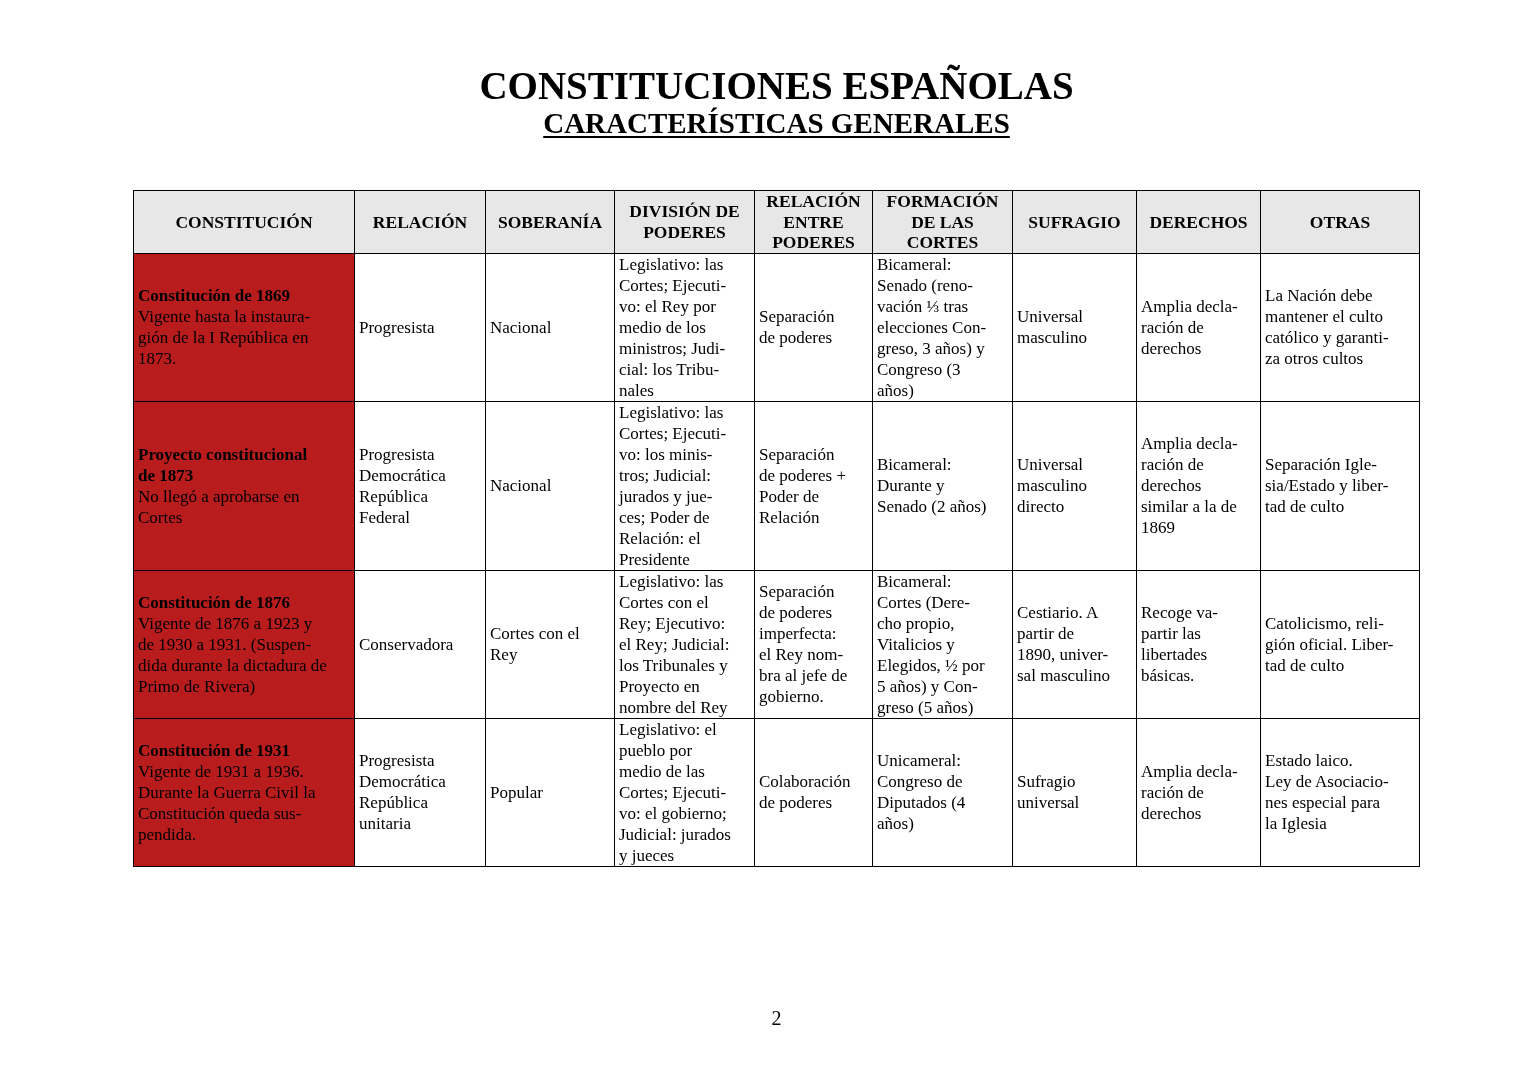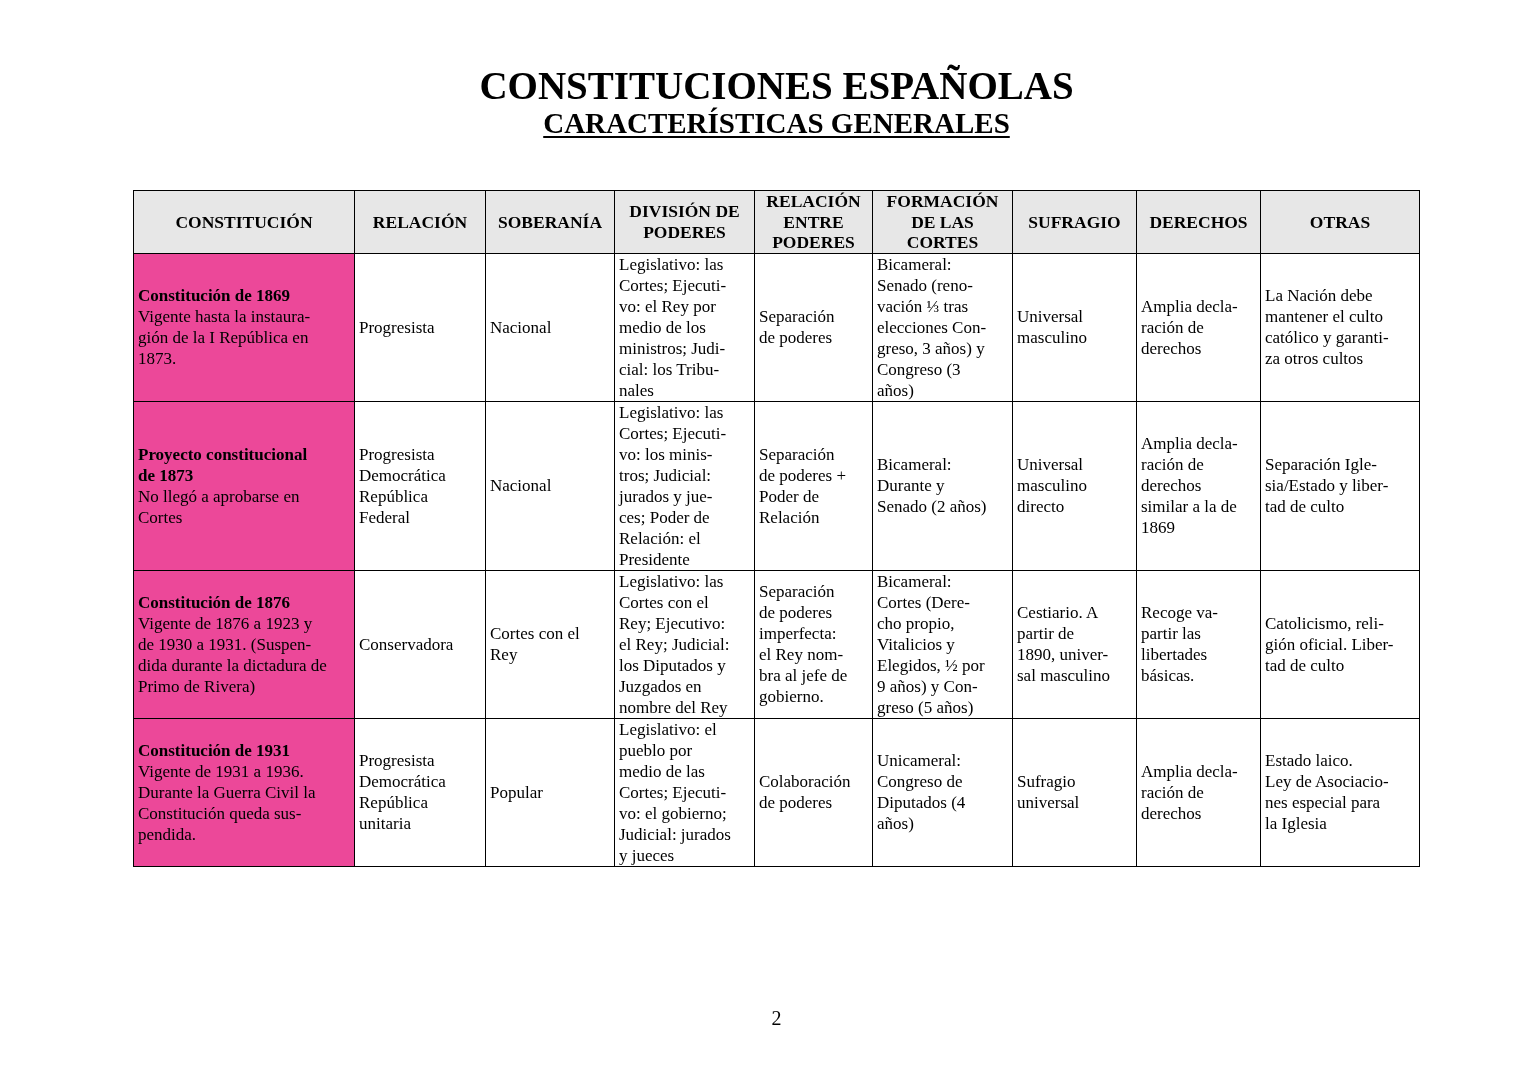--- a/index.html
+++ b/index.html
@@ -8,21 +8,21 @@
   .title { position:absolute; left:0; width:1553px; top:64px; text-align:center;
            font-weight:bold; font-size:39px; line-height:44px; }
   .subtitle { position:absolute; left:0; width:1553px; top:106px; text-align:center;
               font-weight:bold; font-size:29px; line-height:34px; text-decoration:underline;
               text-decoration-thickness:2px; text-underline-offset:3px; }
   table.grid { position:absolute; left:133px; top:190px; border-collapse:collapse;
                font-size:17px; line-height:21px; }
   table.grid td, table.grid th { border:1.5px solid #000; padding:0 4px; vertical-align:middle; }
   table.grid th { background:#e7e7e7; font-weight:bold; font-size:17.5px; line-height:20.5px;
                   text-align:center; height:61px; }
-  td.first { background:#ec4899; text-align:left; padding-left:9px; }
+  td.first { background:#b91c1c; text-align:left; padding-left:9px; }
   td.c { text-align:left; }
   .line { display:block; white-space:nowrap; }
   .b { font-weight:bold; }
   .i { }
   .pagenum { position:absolute; top:1006px; left:0; width:1553px; text-align:center;
              font-size:20px; line-height:24px; }
 </style>
 </head>
 <body>
 
@@ -200,39 +200,39 @@
         </td>
       <td class="c">
           <span class="line">Cortes con el</span>
           <span class="line">Rey</span>
         </td>
       <td class="c">
         <span class="line">Legislativo: las</span>
           <span class="line">Cortes con el</span>
           <span class="line">Rey; Ejecutivo:</span>
           <span class="line">el Rey; Judicial:</span>
-          <span class="line">los Diputados y</span>
-          <span class="line">Juzgados en</span>
+          <span class="line">los Tribunales y</span>
+          <span class="line">Proyecto en</span>
           <span class="line">nombre del Rey</span>
       </td>
       <td class="c">
           <span class="line">Separación</span>
           <span class="line">de poderes</span>
           <span class="line">imperfecta:</span>
           <span class="line">el Rey nom-</span>
           <span class="line">bra al jefe de</span>
           <span class="line">gobierno.</span>
         </td>
       <td class="c">
         <span class="line">Bicameral:</span>
           <span class="line">Cortes (Dere-</span>
           <span class="line">cho propio,</span>
           <span class="line">Vitalicios y</span>
           <span class="line">Elegidos, ½ por</span>
-          <span class="line">9 años) y Con-</span>
+          <span class="line">5 años) y Con-</span>
           <span class="line">greso (5 años)</span>
       </td>
       <td class="c">
           <span class="line">Cestiario. A</span>
           <span class="line">partir de</span>
           <span class="line">1890, univer-</span>
           <span class="line">sal masculino</span>
         </td>
       <td class="c">
           <span class="line">Recoge va-</span>

